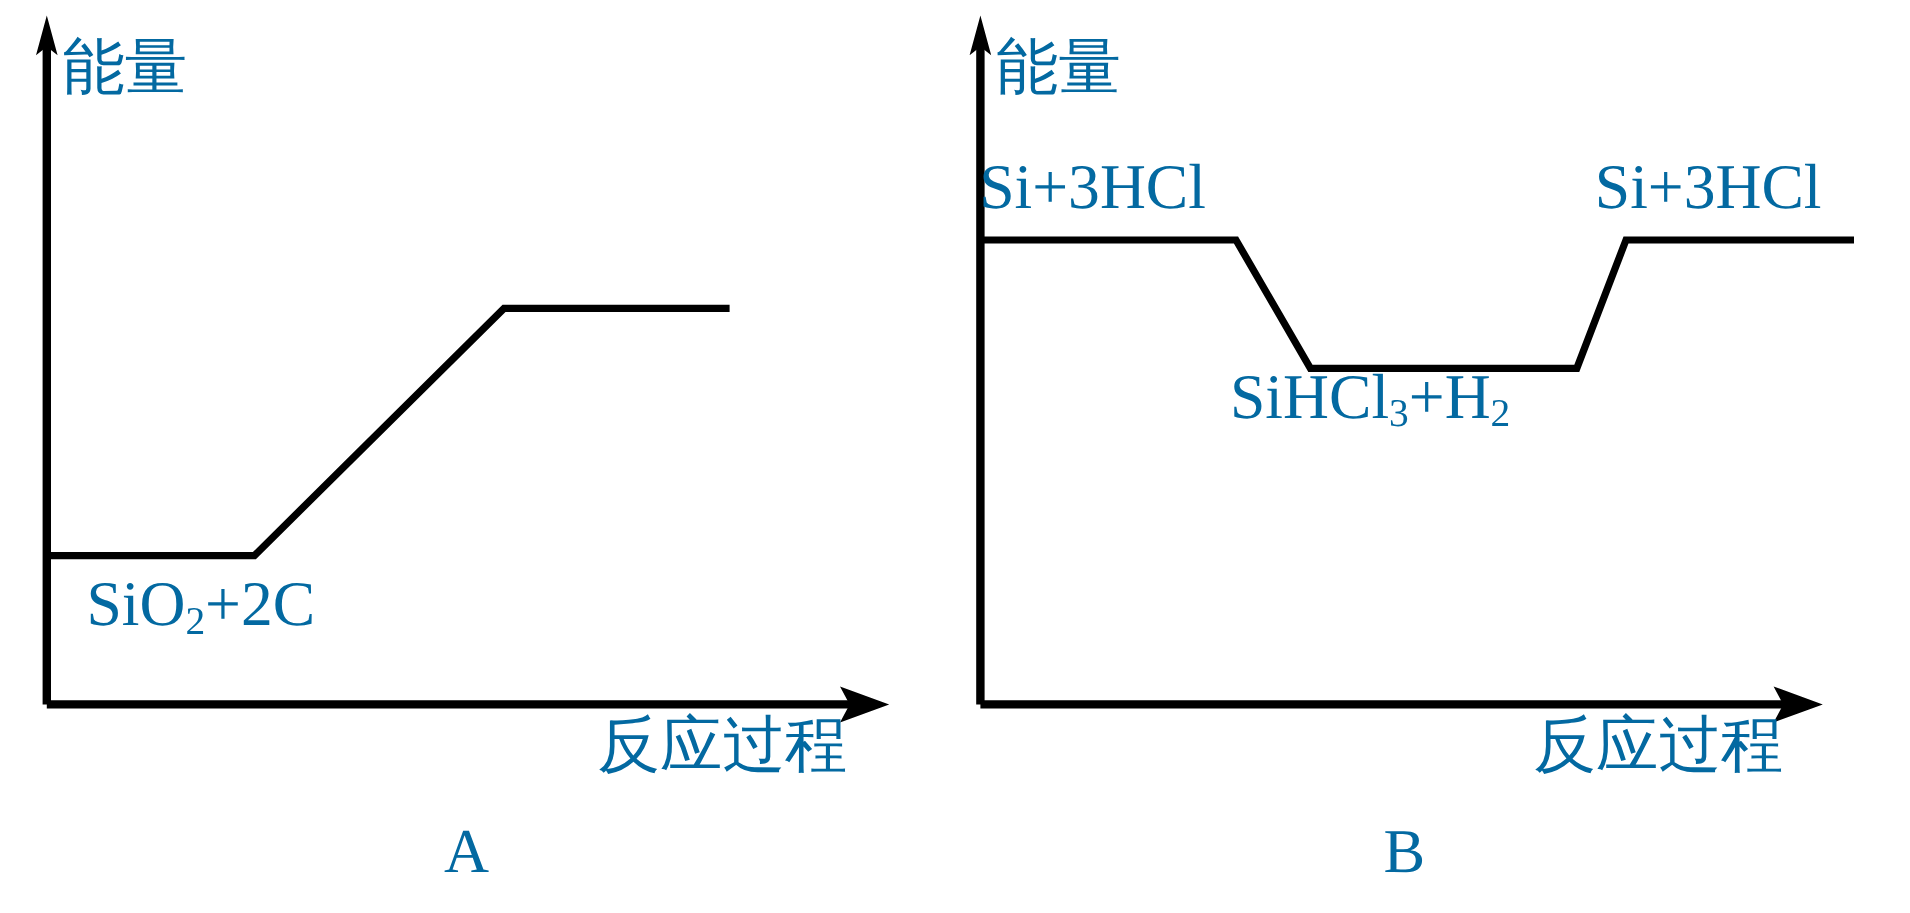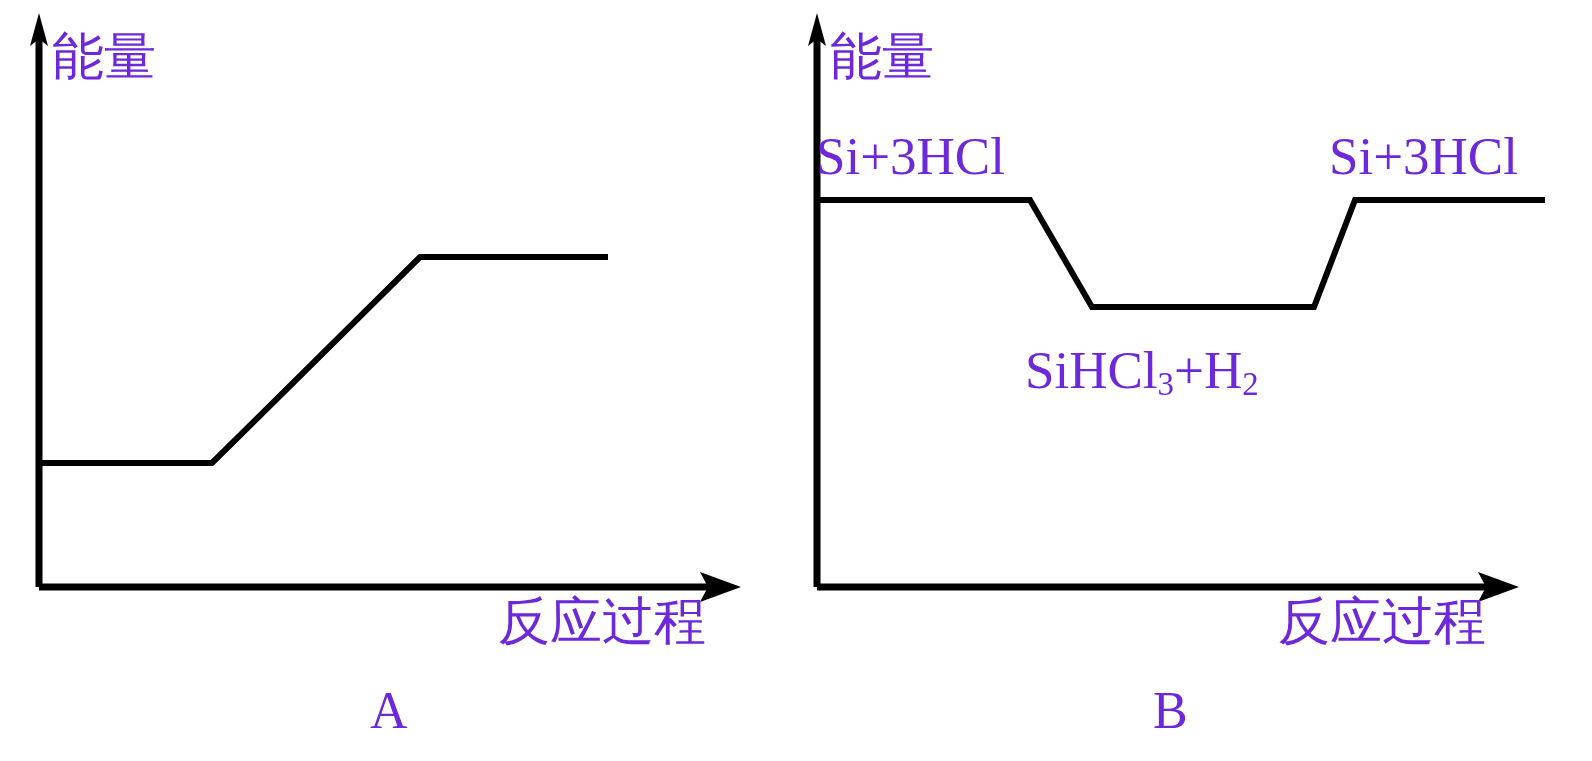--- a/index.html
+++ b/index.html
@@ -32,21 +32,21 @@
     left: 0;
     top: 0;
     display: block;
   }
 
   .lbl {
     position: absolute;
     white-space: nowrap;
     line-height: 1;
     font-family: "Liberation Serif", "DejaVu Serif", serif;
-    color: #6d28d9;
+    color: #0369a1;
   }
   .lbl-cn {
     font-family: "DejaVu Sans", "Liberation Sans", sans-serif;
     font-weight: 400;
   }
   .formula {
     font-size: 53px;
     letter-spacing: 0px;
   }
   .formula sub {
@@ -67,21 +67,21 @@
   #a-ylabel      { left: 52px;  top: 30px; }
   #a-top-label   { left: 418px; top: 180px; }
   #a-bottom-label{ left: 72px;  top: 478px; }
   #a-xlabel      { left: 498px; top: 595px; }
   #a-caption     { left: 370px; top: 685px; }
 
   
   #b-ylabel       { left: 52px;  top: 30px; }
   #b-left-label   { left: 38px;  top: 130px; }
   #b-right-label  { left: 551px; top: 130px; }
-  #b-mid-label    { left: 247px; top: 344px; }
+  #b-mid-label    { left: 247px; top: 305px; }
   #b-xlabel       { left: 500px; top: 595px; }
   #b-caption      { left: 375px; top: 685px; }
 </style>
 </head>
 <body>
 
 <div id="stage">
 
   <div class="panel" id="panel-a">
 
@@ -96,20 +96,21 @@
         <line x1="39" y1="587" x2="712" y2="587" stroke="#000" stroke-width="7"></line>
         <polygon points="741,587 700,572 708,587 700,602" fill="#000"></polygon>
       </g>
 
       <polyline points="40,463 212,463 420,257 608,257" fill="none" stroke="#000" stroke-width="6" stroke-linejoin="miter" stroke-linecap="butt"></polyline>
     </svg>
 
     <div class="lbl lbl-cn axis-name-cn" id="a-ylabel">能量</div>
 
 
+    <div class="lbl formula" id="a-bottom-label"><span>SiO</span><sub>2</sub><span>+2C</span></div>
 
     <div class="lbl lbl-cn axis-name-cn" id="a-xlabel">反应过程</div>
 
     <div class="lbl panel-caption" id="a-caption">A</div>
   </div>
 
   <div class="panel" id="panel-b">
 
     <svg width="814" height="761" viewBox="0 0 814 761" aria-hidden="true">
 

